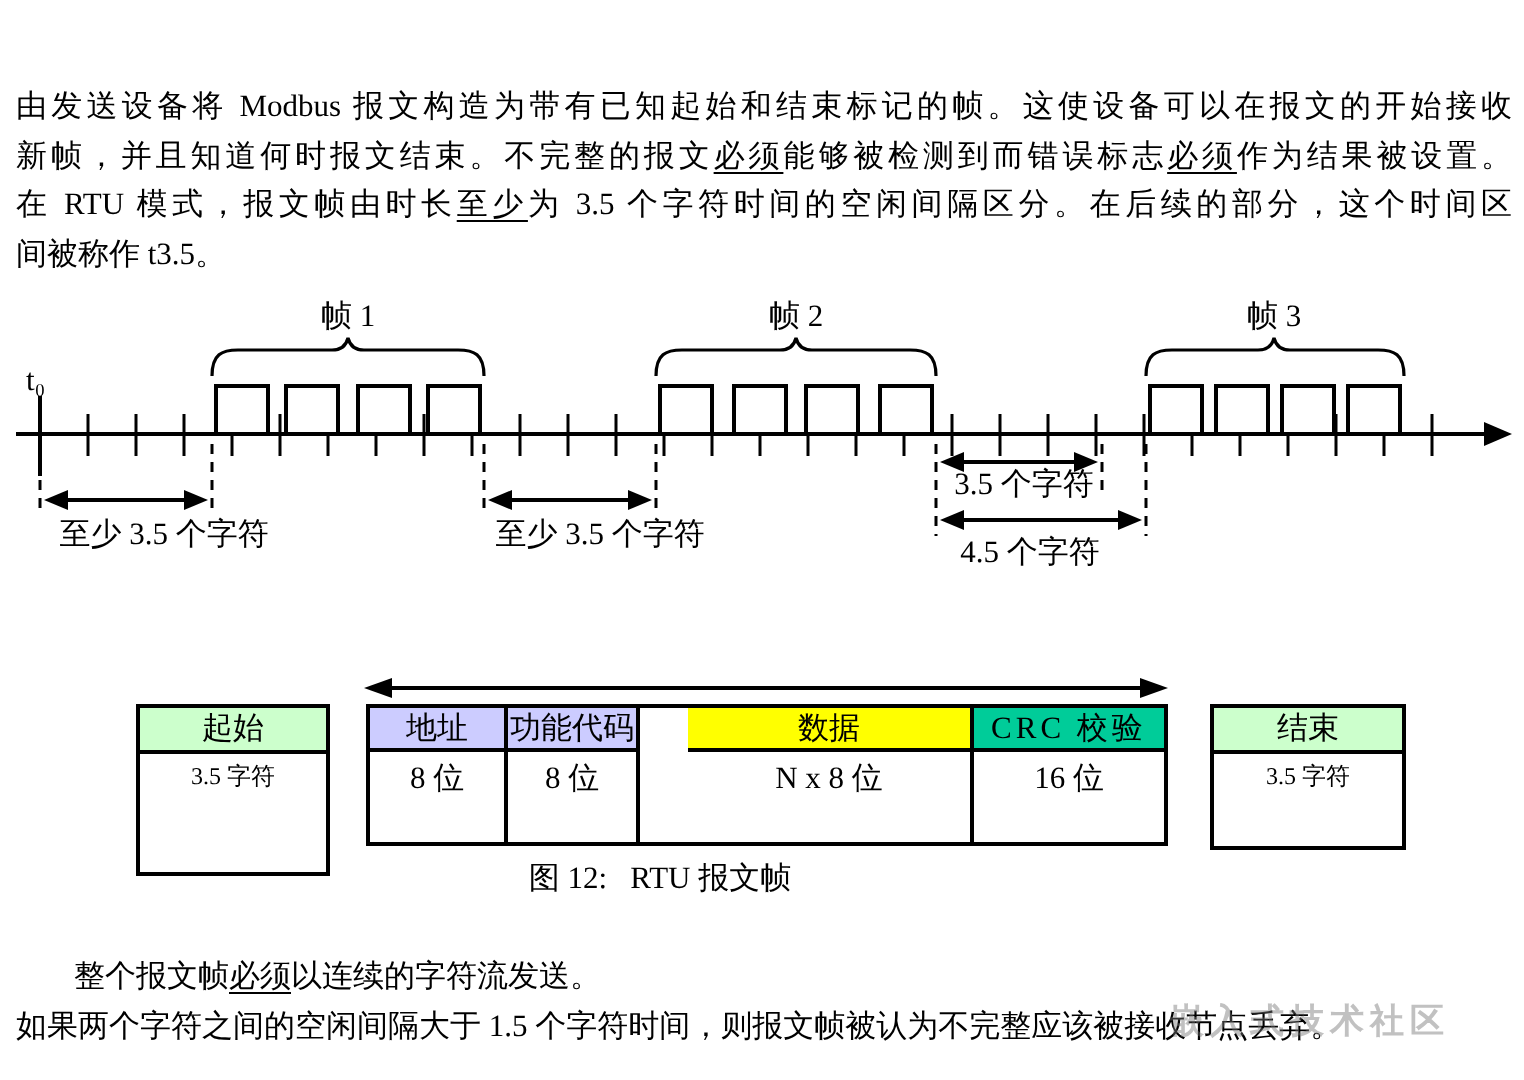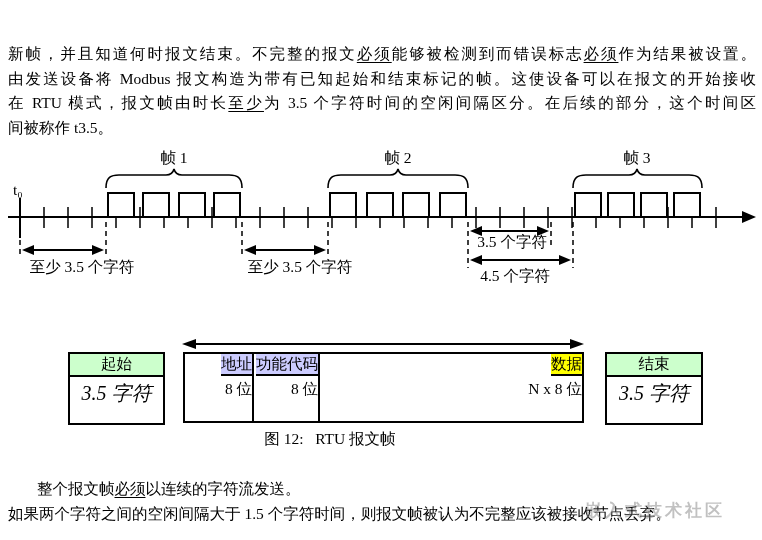--- a/index.html
+++ b/index.html
@@ -18,26 +18,26 @@
   
   #timing-svg{left:0;top:143px;}
   #timing-svg text{font-family:"Liberation Serif","DejaVu Serif",serif;font-size:15.5px;fill:#000;}
   
   #modbus-label{left:183px;top:323px;width:400px;text-align:center;font-weight:normal;
     font-size:20px;letter-spacing:2px;white-space:pre;margin-top:36px;}
   #modbus-arrow{left:180px;top:337px;}
   .block{border:2px solid #000;box-sizing:border-box;background:#fff;}
   .block .bhead{height:23px;border-bottom:2px solid #000;box-sizing:border-box;
     display:flex;align-items:center;justify-content:center;font-size:15.5px;}
-  .block .bval{padding-top:3px;text-align:center;font-size:20px;font-style:italic;}
-  #start-block{left:68px;top:352px;width:97px;height:73px;}
+  .block .bval{padding-top:3px;text-align:center;font-size:12px;}
+  #start-block{left:68px;top:352px;width:97px;height:86px;}
   #end-block{left:605px;top:352px;width:98px;height:73px;}
   #frame-table{left:183px;top:352px;width:401px;height:71px;border:2px solid #000;
     box-sizing:border-box;display:flex;background:#fff;}
-  .fcol{box-sizing:border-box;border-right:2px solid #000;display:flex;flex-direction:column;align-items:flex-end;}
+  .fcol{box-sizing:border-box;border-right:2px solid #000;display:flex;flex-direction:column;}
   .fcol:last-child{border-right:none;flex:1;}
   .fcol .fhead{height:22px;border-bottom:2px solid #000;box-sizing:border-box;
     display:flex;align-items:center;justify-content:center;font-size:15.5px;}
   .fcol .fval{padding-top:3px;text-align:center;font-size:15.5px;}
   .hdr-green{background:#ccffcc;}
   .hdr-lav{background:#ccccff;}
   .hdr-yellow{background:#ffff00;}
   .hdr-teal{background:#00cc99;letter-spacing:2px;}
   #caption{left:60px;top:429px;width:540px;text-align:center;font-size:15.5px;white-space:pre;}
   
@@ -46,22 +46,22 @@
   #watermark{left:585px;top:499px;font-size:17px;color:#777;opacity:0.45;
     letter-spacing:3px;white-space:pre;font-weight:bold;}
 </style>
 </head>
 <body>
 
 <div id="page">
 
 
   <div class="abs para" style="top:42px;">
+    <div class="jline">由发送设备将 Modbus 报文构造为带有已知起始和结束标记的帧。这使设备可以在报文的开始接收</div>
     <div class="jline"><span>新帧，并且知道何时报文结束。不完整的报文</span><span class="u">必须</span><span>能够被检测到而错误标志</span><span class="u">必须</span><span>作为结果被设置。</span></div>
-    <div class="jline">由发送设备将 Modbus 报文构造为带有已知起始和结束标记的帧。这使设备可以在报文的开始接收</div>
     <div class="jline"><span>在 RTU 模式，报文帧由时长</span><span class="u">至少</span><span>为 3.5 个字符时间的空闲间隔区分。在后续的部分，这个时间区</span></div>
     <div>间被称作 t3.5。</div>
   </div>
 
   <svg id="timing-svg" class="abs" width="762" height="150" viewBox="0 0 762 150">
 
     <text x="174" y="20" text-anchor="middle">帧 1</text>
     <text x="398" y="20" text-anchor="middle">帧 2</text>
     <text x="637" y="20" text-anchor="middle">帧 3</text>
 
@@ -149,20 +149,24 @@
       <div class="fval">8 位</div>
     </div>
     <div class="fcol" style="width:66px;">
       <div class="fhead hdr-lav">功能代码</div>
       <div class="fval">8 位</div>
     </div>
     <div class="fcol" style="width:143px;margin-left:24px;">
       <div class="fhead hdr-yellow">数据</div>
       <div class="fval">N x 8 位</div>
     </div>
+    <div class="fcol">
+      <div class="fhead hdr-teal">CRC 校验</div>
+      <div class="fval">16 位</div>
+    </div>
   </div>
 
   <div id="end-block" class="abs block">
     <div class="bhead hdr-green">结束</div>
     <div class="bval">3.5 字符</div>
   </div>
 
   <div id="caption" class="abs">图 12:   RTU 报文帧</div>
 
   <div id="para2" class="abs para"><span>整个报文帧</span><span class="u">必须</span><span>以连续的字符流发送。</span></div>

